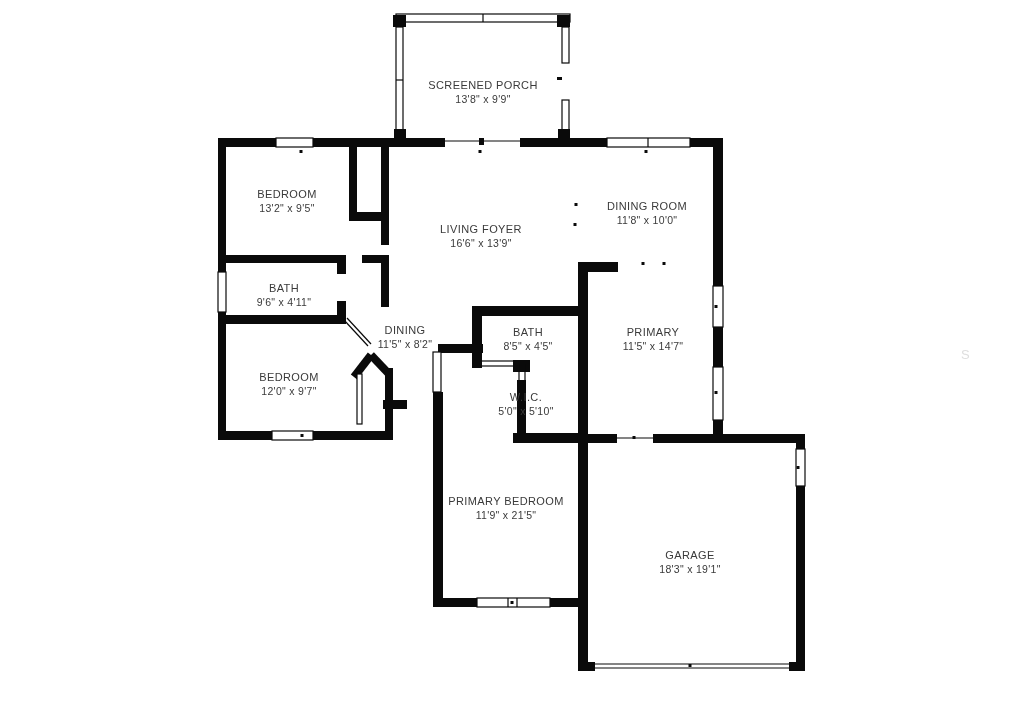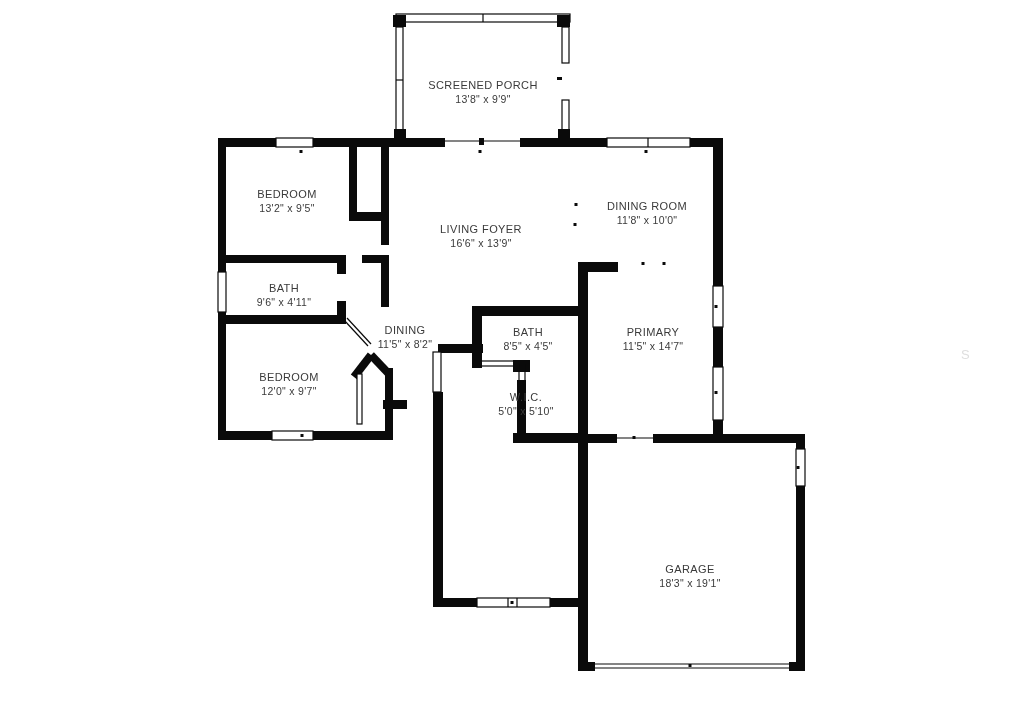--- a/index.html
+++ b/index.html
@@ -233,20 +233,24 @@
     <div class="rdims">8'5" x 4'5"</div>
   </div>
   <div class="room-label" style="left:653px;top:339px">
     <div class="rname">PRIMARY</div>
     <div class="rdims">11'5" x 14'7"</div>
   </div>
   <div class="room-label" style="left:526px;top:404px">
     <div class="rname">W.I.C.</div>
     <div class="rdims">5'0" x 5'10"</div>
   </div>
-  <div class="room-label" style="left:690px;top:576px">
+  <div class="room-label" style="left:506px;top:508px">
+    <div class="rname">PRIMARY BEDROOM</div>
+    <div class="rdims">11'9" x 21'5"</div>
+  </div>
+  <div class="room-label" style="left:690px;top:562px">
     <div class="rname">GARAGE</div>
     <div class="rdims">18'3" x 19'1"</div>
   </div>
 
   <div id="watermark">Stellar MLS</div>
 
 </div>
 
 </body></html>

